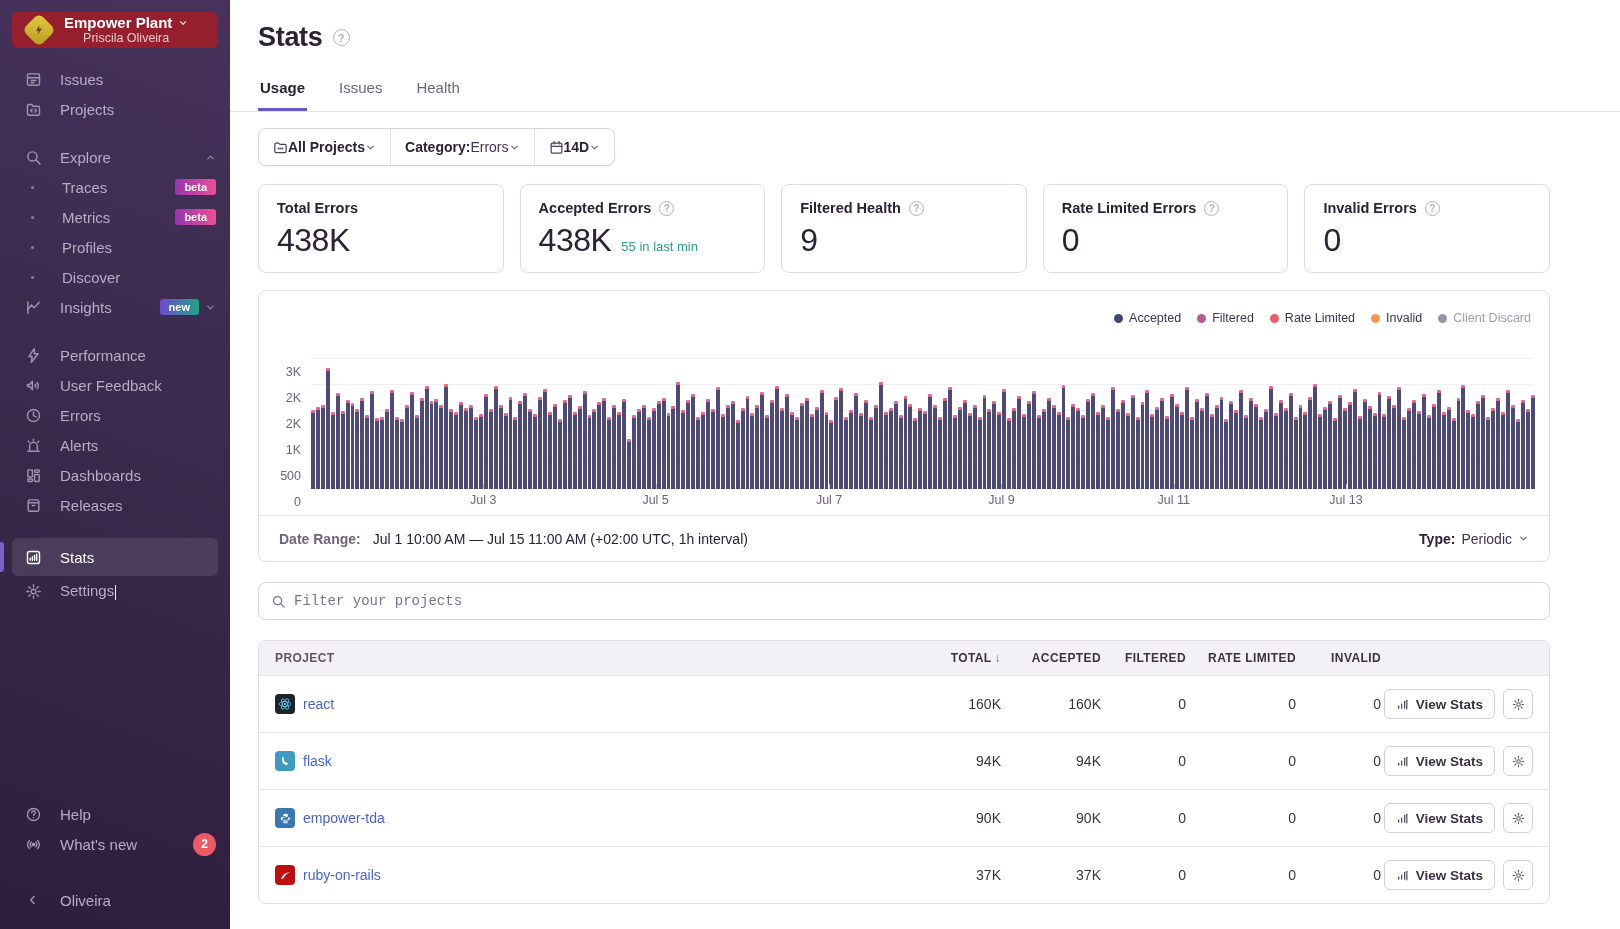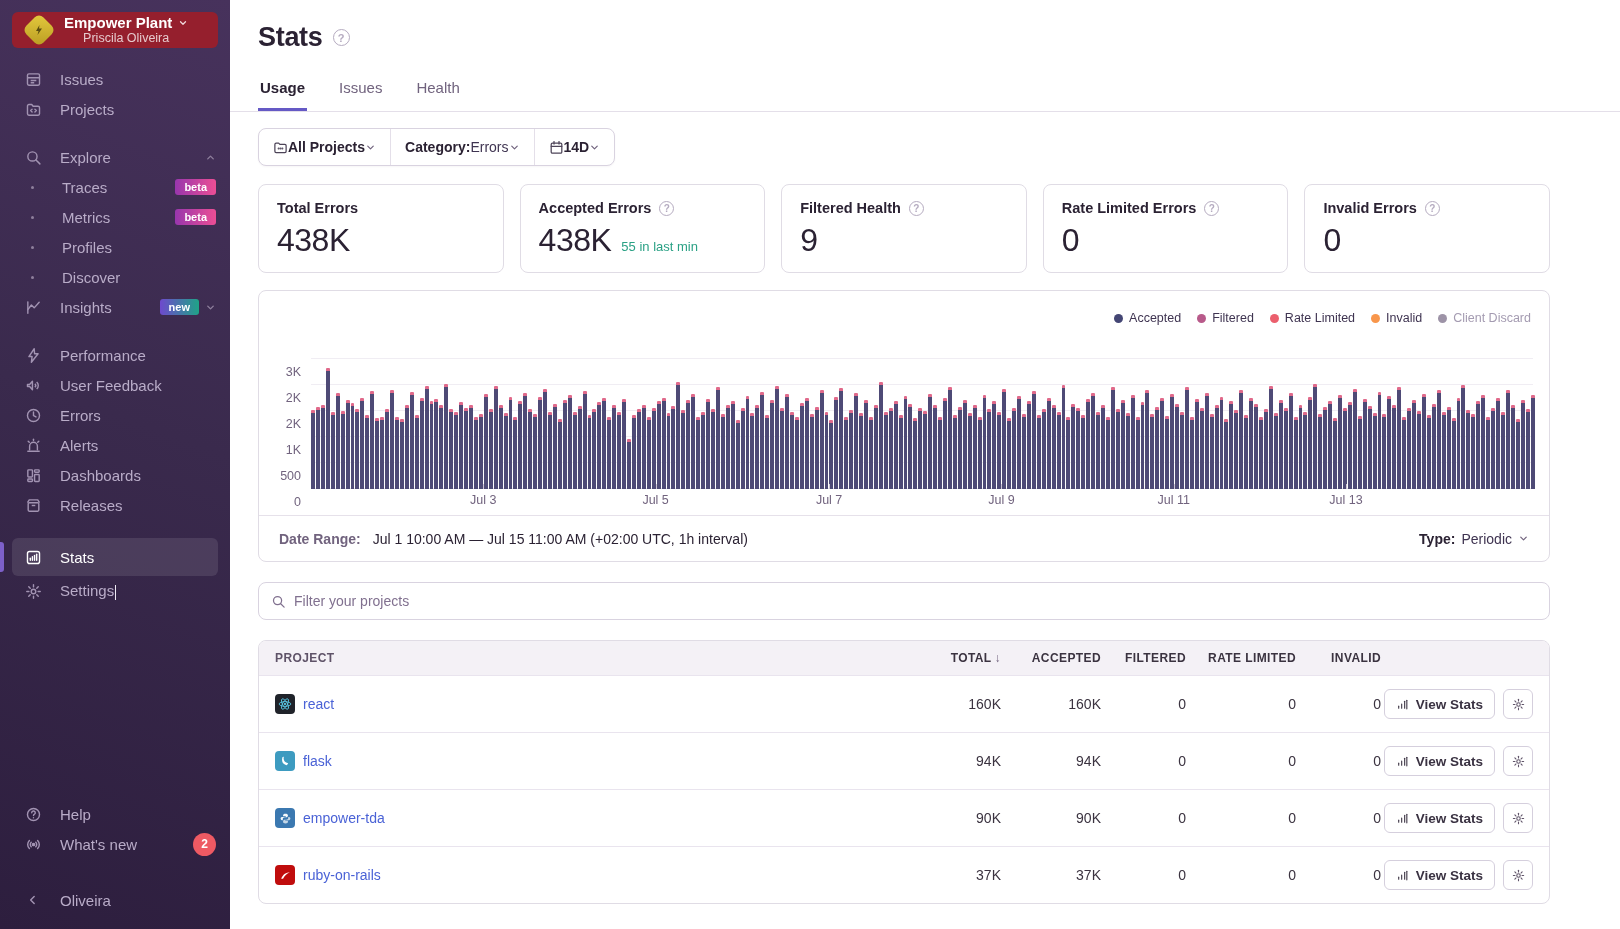--- a/index.html
+++ b/index.html
@@ -124,21 +124,21 @@
   .type-ctl { display:flex; align-items:center; gap:6px; cursor:pointer; }
   .type-ctl b { color:#2b2233; }
   .type-ctl .val { color:#3f3451; }
 
   .searchbox {
     margin-top:20px; height:38px; border:1px solid #d9d3e0; border-radius:8px;
     display:flex; align-items:center; padding:0 12px; gap:8px; background:#fff;
   }
   .searchbox input {
     border:none; outline:none; flex:1; font-size:14px; color:#2b2233; background:transparent;
-    font-family:Liberation Sans, sans-serif;
+    font-family:Liberation Mono, monospace;
   }
   .searchbox input::placeholder { color:#80708f; }
 
   
   .table { margin-top:20px; border:1px solid #e0dce5; border-radius:8px; overflow:hidden; background:#fff; }
   .trow { display:flex; align-items:center; }
   .thead { background:#f4f1f6; height:34px; font-size:12px; font-weight:700; color:#5f5368; letter-spacing:0.4px; }
   .tbody-row { height:57px; border-top:1px solid #e9e4ee; font-size:14px; }
   .c-project { flex:1 1 auto; padding-left:16px; display:flex; align-items:center; gap:8px; }
   .c-num { width:100px; text-align:right; flex:0 0 auto; color:#3b3340; }

